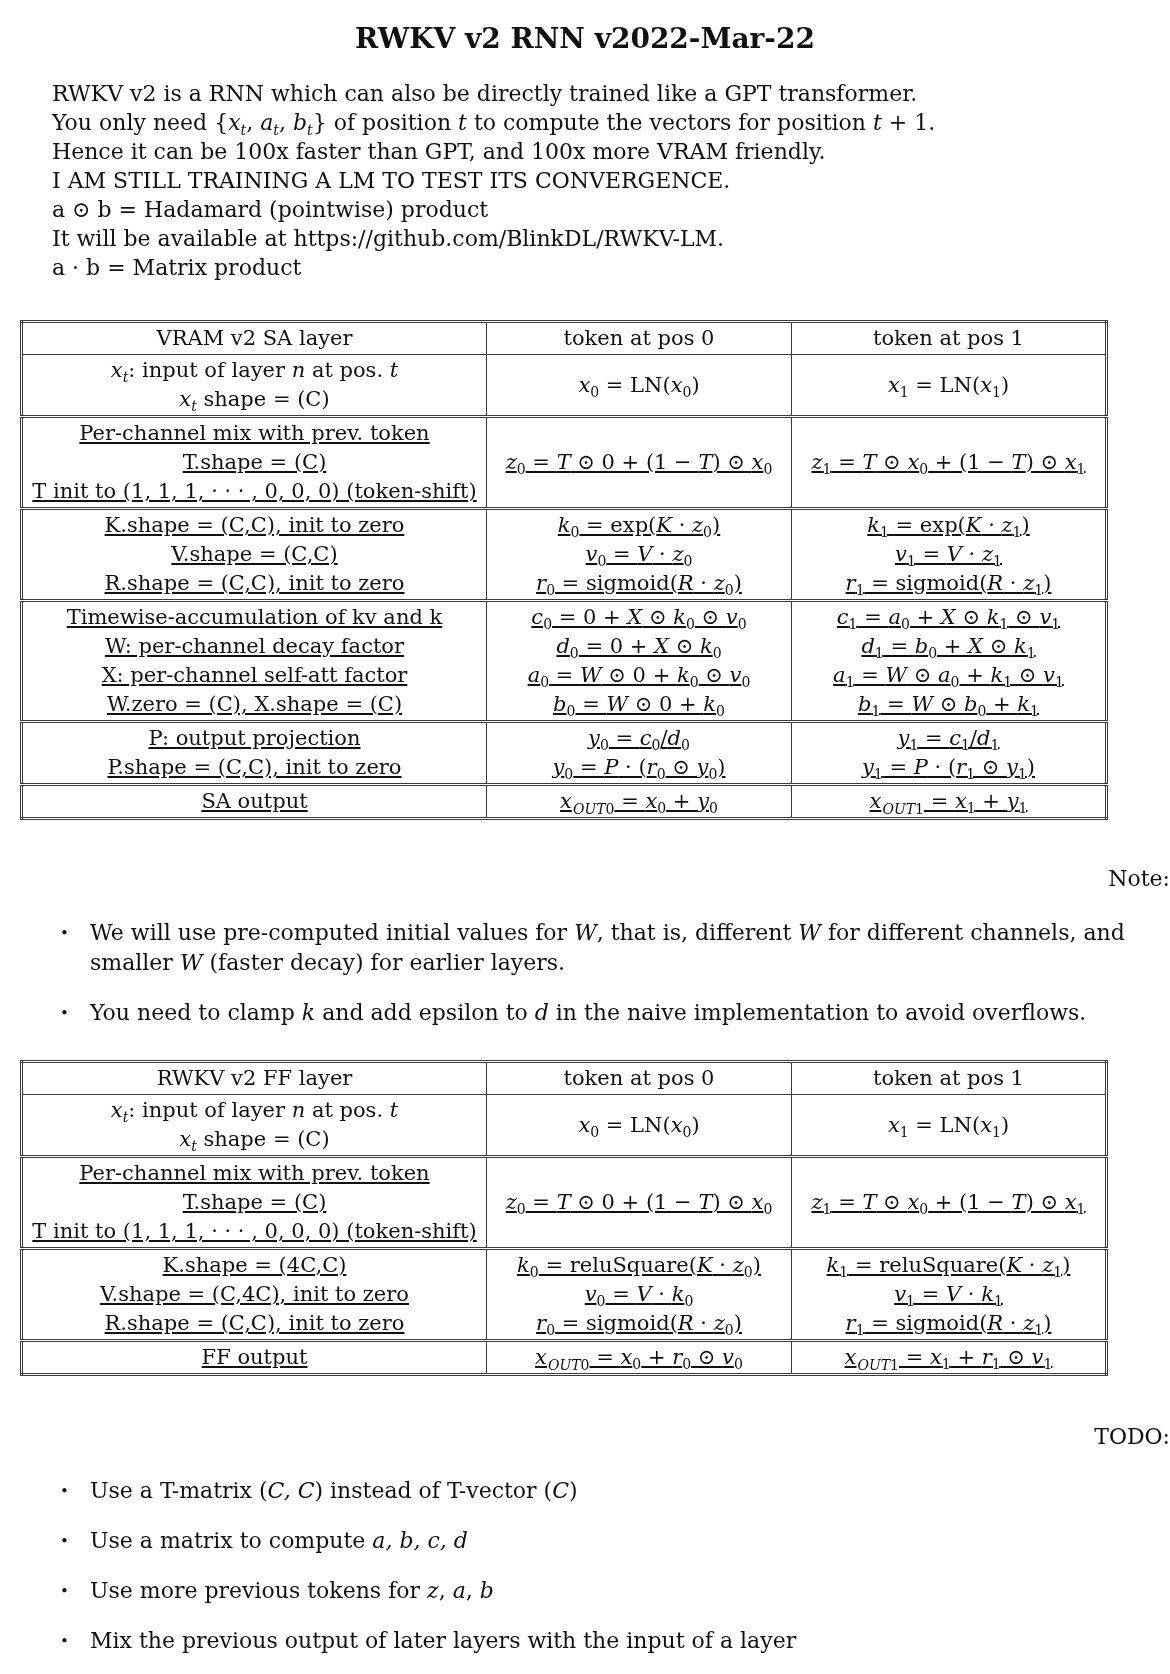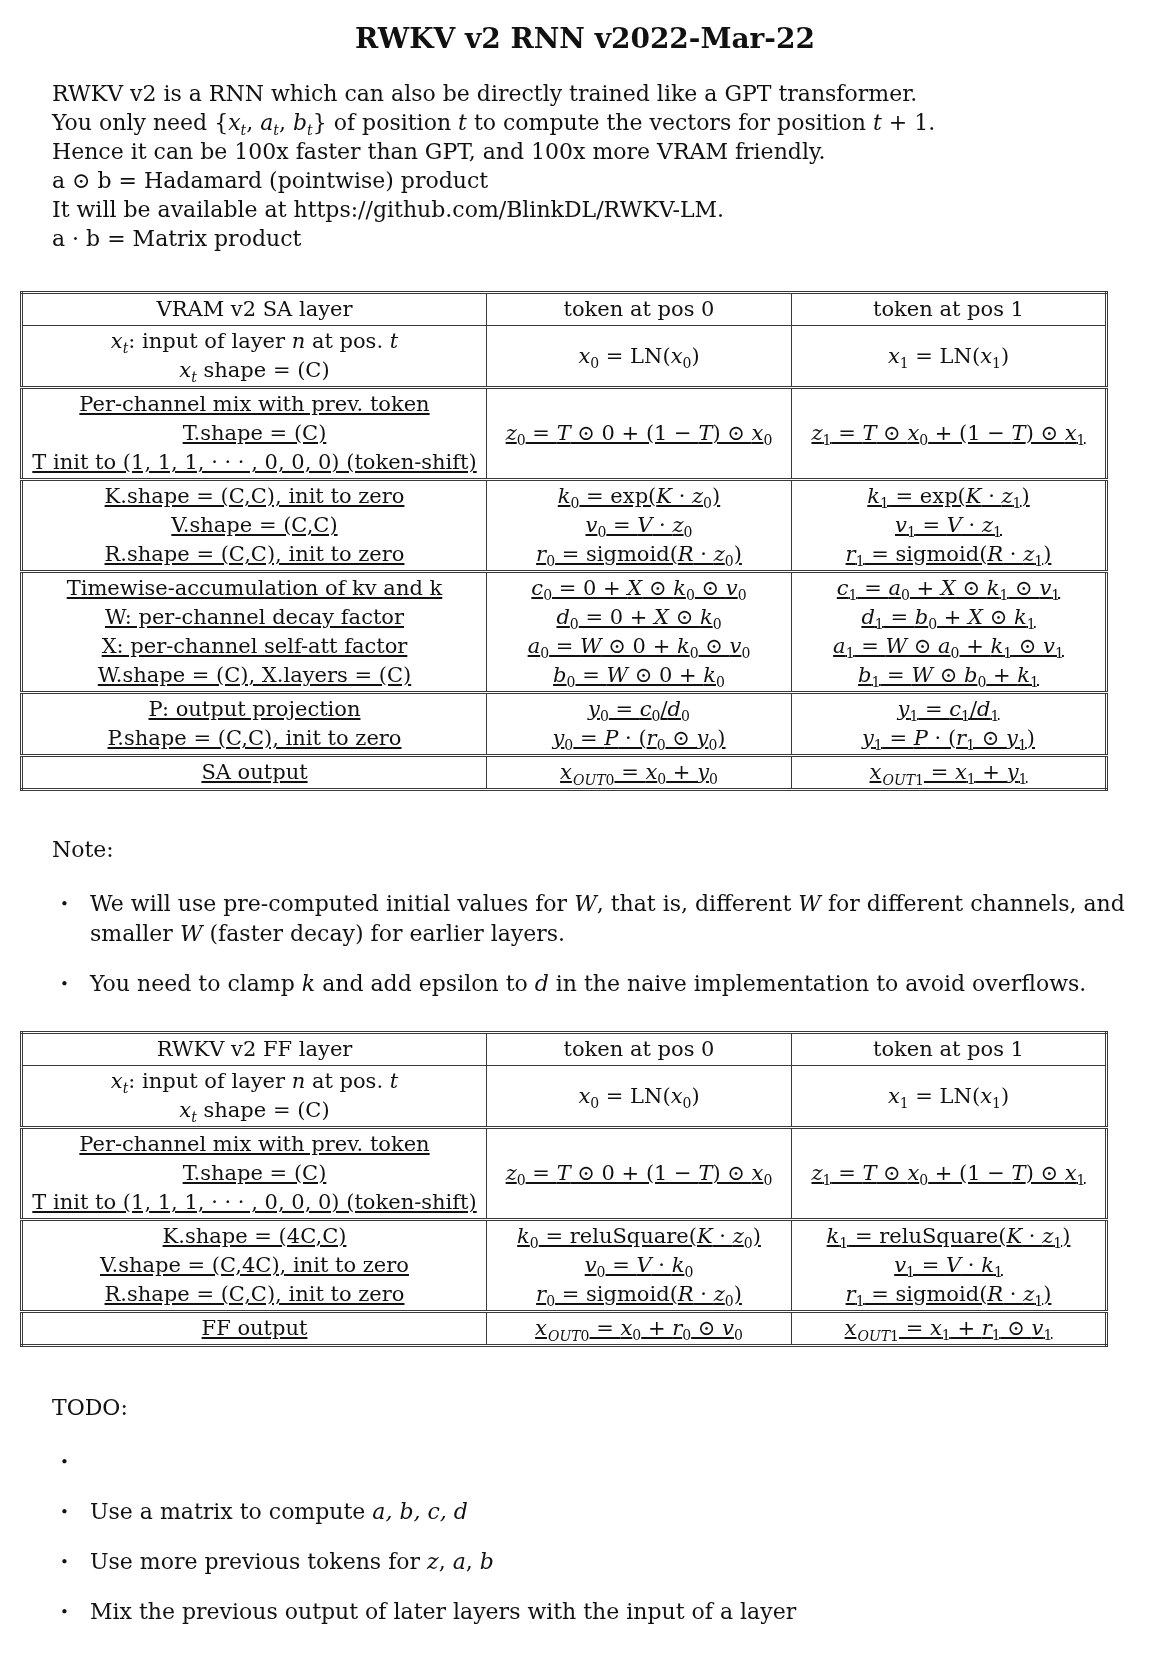--- a/index.html
+++ b/index.html
@@ -39,38 +39,39 @@
   .ss {
     display:inline-flex; flex-direction:row;
     vertical-align:-6px; line-height:1;
     font-size:14px; margin-left:1px; text-align:right;
   }
   .ss .up, .ss .dn { display:block; height:14px; line-height:14px; }
 
   .sect { margin-left:52px; font-size:22px; }
   .sect-note { margin-top:44px; }
   .sect-todo { margin-top:46px; }
-  .sect-head { line-height:30px; }
+  .sect-head { line-height:30px;text-align:right; }
 
   ul.blist { list-style:none; margin:24px 0 0 6px; padding:0; }
   ul.blist li { display:flex; margin-bottom:20px; }
   .blt { flex:0 0 30px; font-size:15px; line-height:30px; padding-left:2px; }
   .btxt { line-height:30px; max-width:1060px; }
 </style>
 </head>
 <body>
 
 <div class="page">
 
   <h1 class="title">RWKV v2 RNN v2022-Mar-22</h1>
 
   <div class="intro">
       <div class="line">RWKV v2 is a RNN which can also be directly trained like a GPT transformer.</div>
       <div class="line">You only need {<i>x<sub>t</sub></i>, <i>a<sub>t</sub></i>, <i>b<sub>t</sub></i>} of position <i>t</i> to compute the vectors for position <i>t</i> + 1.</div>
       <div class="line">Hence it can be 100x faster than GPT, and 100x more VRAM friendly.</div>
+      <div class="line">I AM STILL TRAINING A LM TO TEST ITS CONVERGENCE.</div>
       <div class="line">a ⊙ b = Hadamard (pointwise) product</div>
       <div class="line">It will be available at https://github.com/BlinkDL/RWKV-LM.</div>
       <div class="line">a · b = Matrix product</div>
     </div>
 
   <table class="mtable">
     <colgroup>
         <col style="width:465px">
         <col style="width:305px">
         <col style="width:315px">
@@ -121,21 +122,21 @@
             <div class="fl"><i>k</i><sub>1</sub> = exp(<i>K</i> · <i>z</i><sub>1</sub>)</div>
             <div class="fl"><i>v</i><sub>1</sub> = <i>V</i> · <i>z</i><sub>1</sub></div>
             <div class="fl"><i>r</i><sub>1</sub> = sigmoid(<i>R</i> · <i>z</i><sub>1</sub>)</div>
           </td>
         </tr>
         <tr class="row-group">
           <td>
             <div class="fl">Timewise-accumulation of kv and k</div>
             <div class="fl">W: per-channel decay factor</div>
             <div class="fl">X: per-channel self-att factor</div>
-            <div class="fl">W.shape = (C), X.layers = (C)</div>
+            <div class="fl">W.zero = (C), X.shape = (C)</div>
           </td>
           <td>
             <div class="fl"><i>c</i><sub>0</sub> = 0 + <i>X</i> ⊙ <i>k</i><sub>0</sub> ⊙ <i>v</i><sub>0</sub></div>
             <div class="fl"><i>d</i><sub>0</sub> = 0 + <i>X</i> ⊙ <i>k</i><sub>0</sub></div>
             <div class="fl"><i>a</i><sub>0</sub> = <i>W</i> ⊙ 0 + <i>k</i><sub>0</sub> ⊙ <i>v</i><sub>0</sub></div>
             <div class="fl"><i>b</i><sub>0</sub> = <i>W</i> ⊙ 0 + <i>k</i><sub>0</sub></div>
           </td>
           <td>
             <div class="fl"><i>c</i><sub>1</sub> = <i>a</i><sub>0</sub> + <i>X</i> ⊙ <i>k</i><sub>1</sub> ⊙ <i>v</i><sub>1</sub></div>
             <div class="fl"><i>d</i><sub>1</sub> = <i>b</i><sub>0</sub> + <i>X</i> ⊙ <i>k</i><sub>1</sub></div>
@@ -263,20 +264,21 @@
           </td>
         </tr>
       </tbody>
   </table>
 
   <div class="sect sect-todo">
     <div class="sect-head">TODO:</div>
     <ul class="blist">
         <li>
           <span class="blt">•</span>
+          <span class="btxt">Use a T-matrix (<i>C, C</i>) instead of T-vector (<i>C</i>)</span>
         </li>
         <li>
           <span class="blt">•</span>
           <span class="btxt">Use a matrix to compute <i>a, b, c, d</i></span>
         </li>
         <li>
           <span class="blt">•</span>
           <span class="btxt">Use more previous tokens for <i>z</i>, <i>a</i>, <i>b</i></span>
         </li>
         <li>

